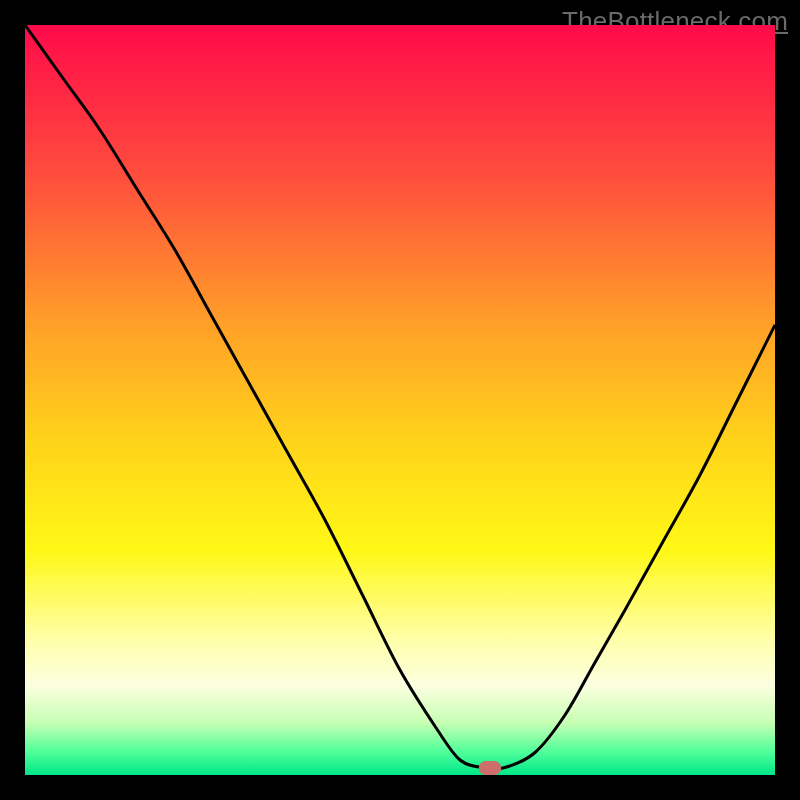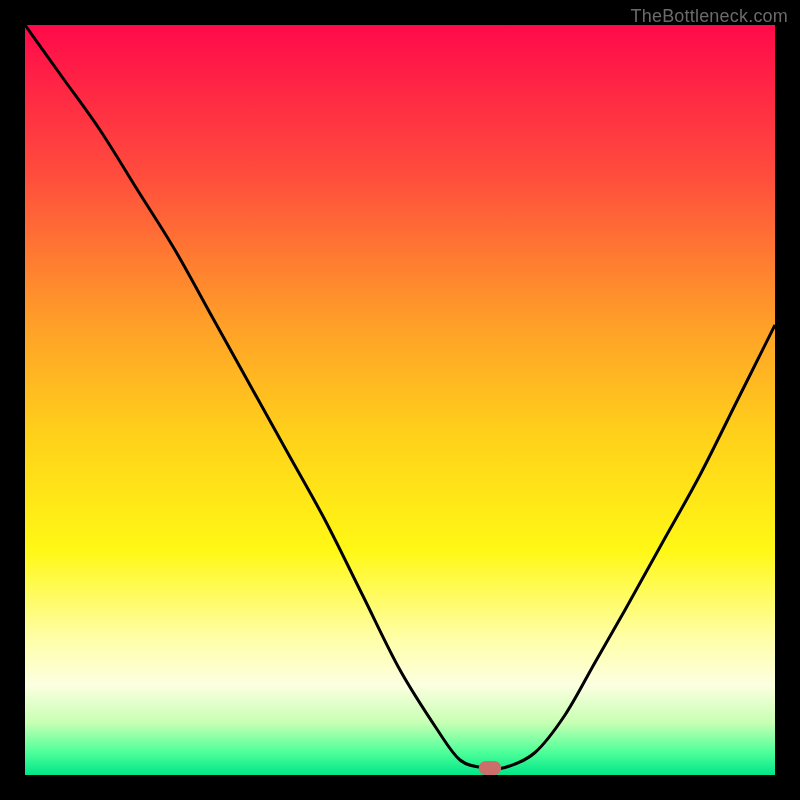--- a/index.html
+++ b/index.html
@@ -9,23 +9,24 @@
     width: 800px;
     height: 800px;
     position: relative;
     font-family: Arial, Helvetica, sans-serif;
   }
   .attribution {
     position: absolute;
     top: 6px;
     right: 12px;
     color: #6a6a6a;
-    font-size: 18px;
+    font-size: 26px;
     font-weight: 500;
     letter-spacing: 0.2px;
+    text-decoration: underline;
   }
   .plot-area {
     position: absolute;
     left: 25px;
     top: 25px;
     width: 750px;
     height: 750px;
   }
   svg {
     display: block;

